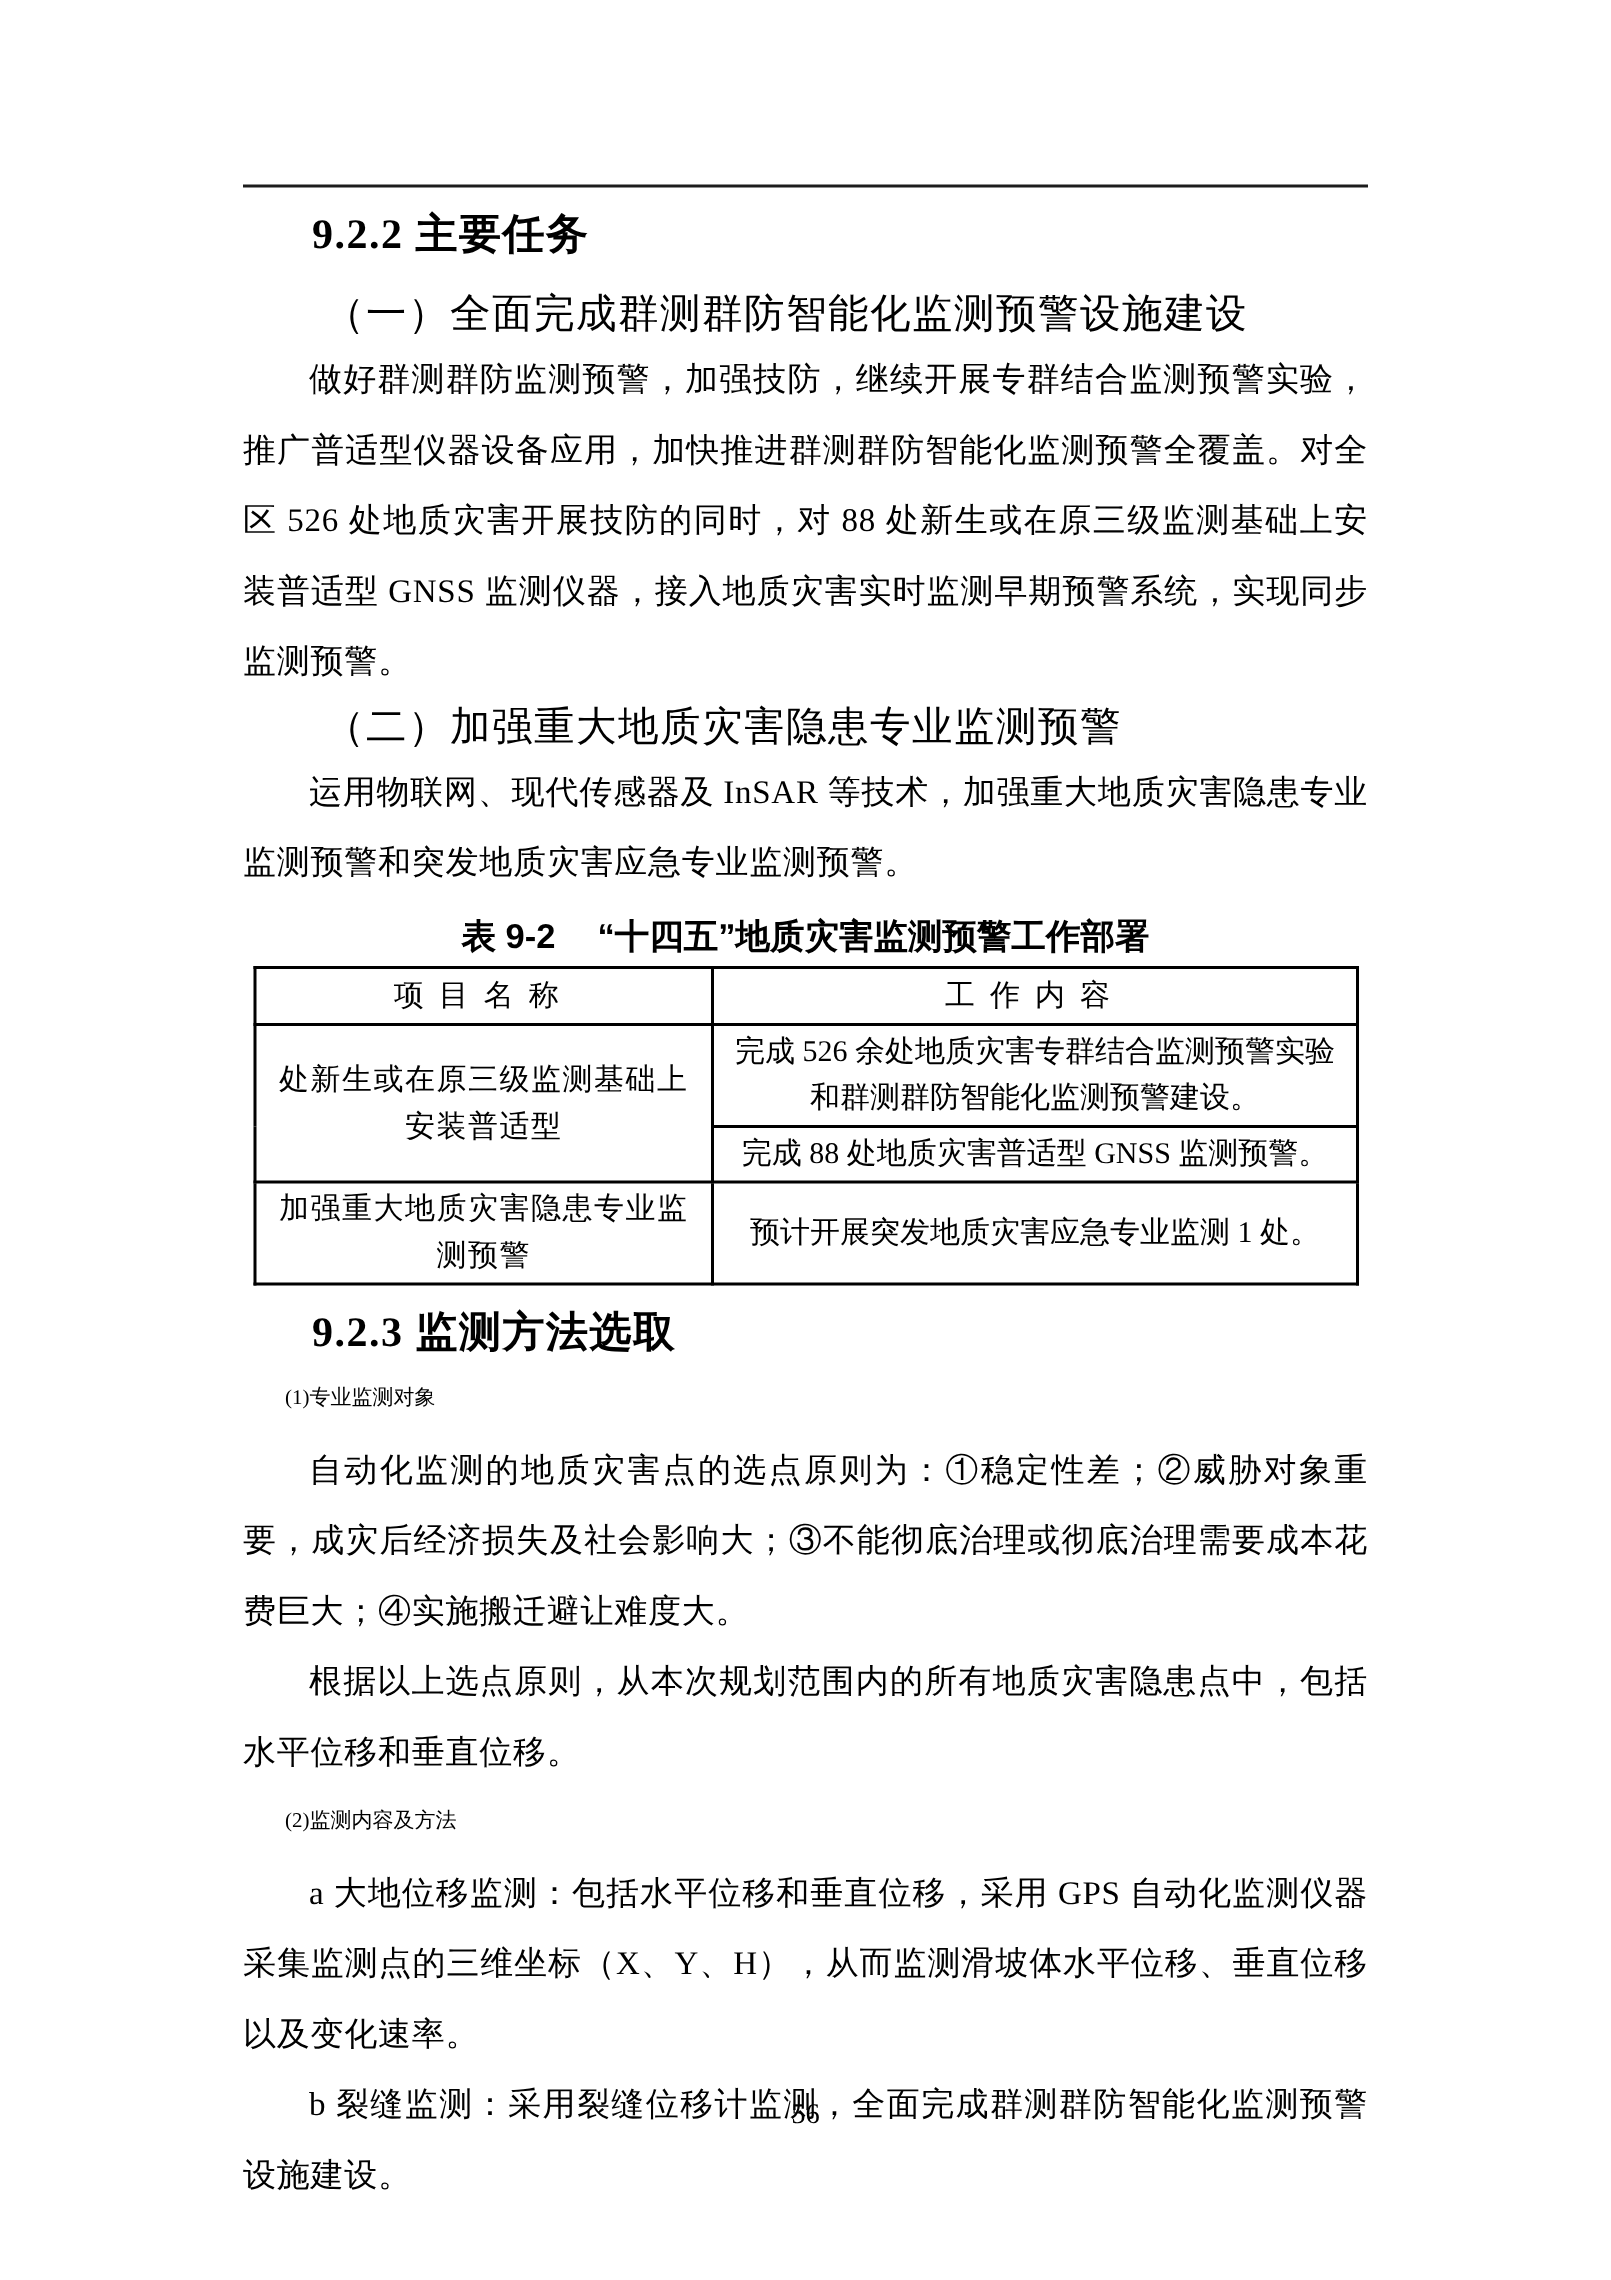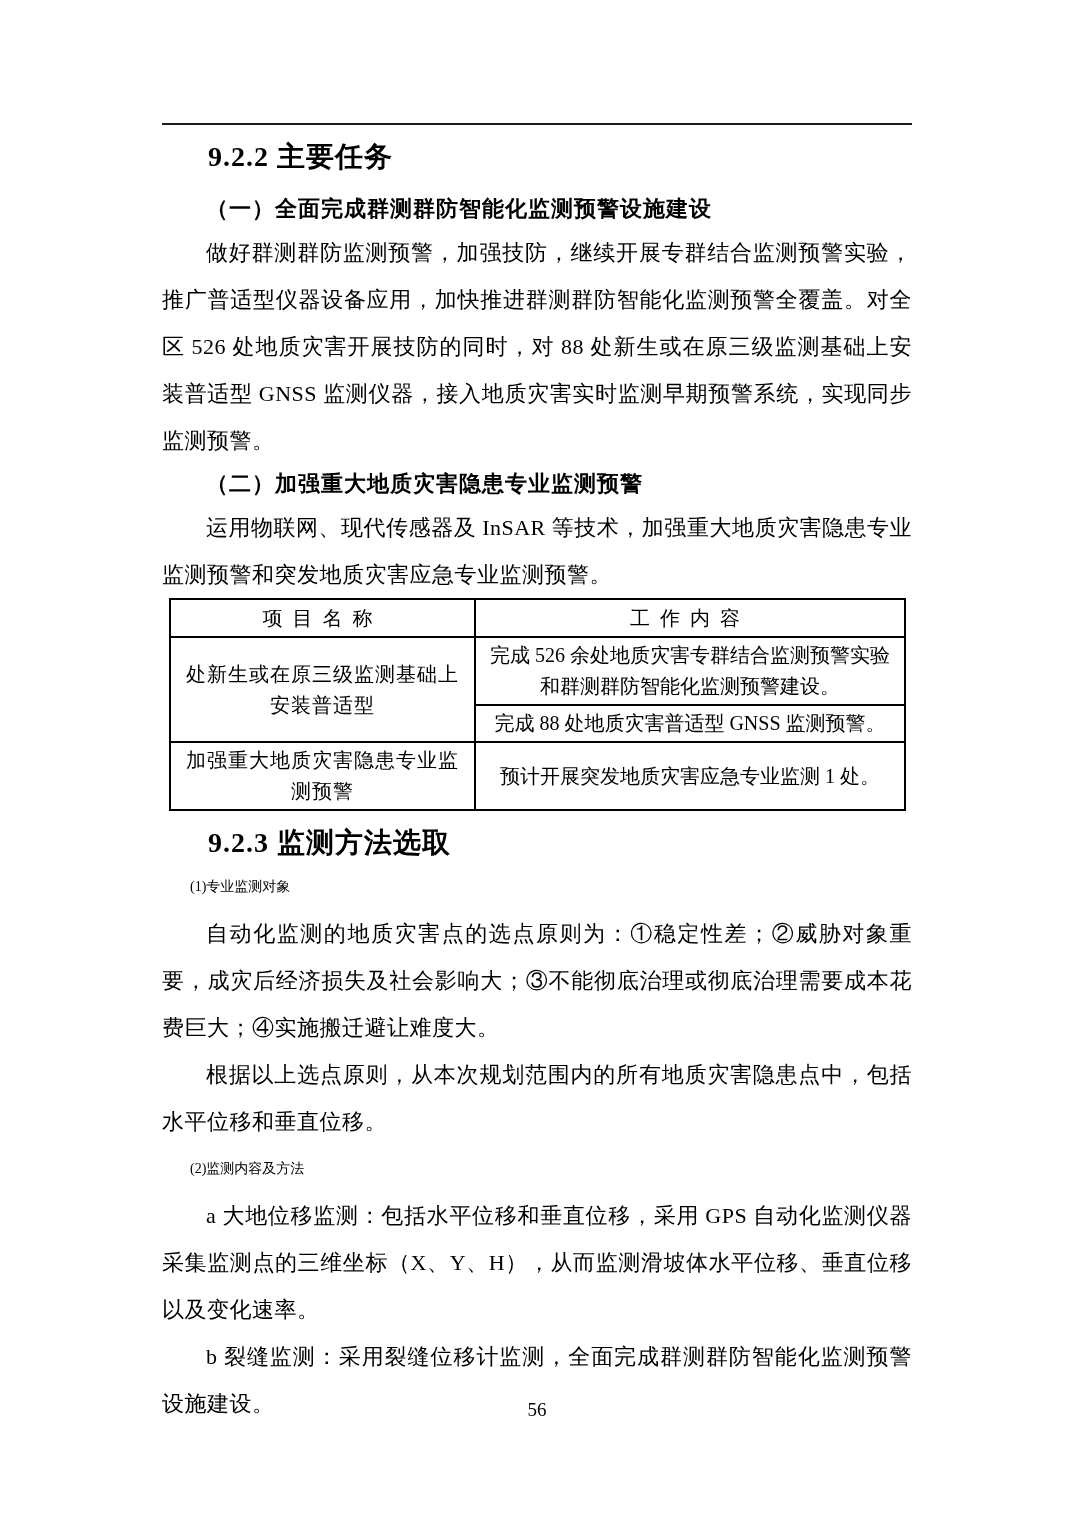--- a/index.html
+++ b/index.html
@@ -27,22 +27,22 @@
   }
   h2.section-heading {
     font-size: 28px;
     font-weight: bold;
     line-height: 40px;
     margin: 12px 0 0 0;
     padding-left: 46px;
     letter-spacing: 1px;
   }
   h3.sub-heading {
-    font-size: 22px;
-    font-weight: bold;
+    font-size: 27px;
+    font-weight: normal;
     line-height: 40px;
     margin: 12px 0 0 0;
     text-indent: 2em;
     letter-spacing: 1px;
   }
   h3.sub-heading.tight { margin-top: 0; }
   p.body-para {
     font-size: 22px;
     line-height: 47px;
     margin: 0;
@@ -113,20 +113,23 @@
     <h2 class="section-heading">9.2.2 主要任务</h2>
 
     <h3 class="sub-heading">（一）全面完成群测群防智能化监测预警设施建设</h3>
 
     <p class="body-para">做好群测群防监测预警，加强技防，继续开展专群结合监测预警实验，推广普适型仪器设备应用，加快推进群测群防智能化监测预警全覆盖。对全区 526 处地质灾害开展技防的同时，对 88 处新生或在原三级监测基础上安装普适型 GNSS 监测仪器，接入地质灾害实时监测早期预警系统，实现同步监测预警。</p>
 
     <h3 class="sub-heading tight">（二）加强重大地质灾害隐患专业监测预警</h3>
 
     <p class="body-para">运用物联网、现代传感器及 InSAR 等技术，加强重大地质灾害隐患专业监测预警和突发地质灾害应急专业监测预警。</p>
 
+    <div class="table-caption">
+      <span class="cap-label">表 9-2</span><span>“十四五”地质灾害监测预警工作部署</span>
+    </div>
 
     <table class="deploy-table">
       <colgroup>
         <col class="c-project">
         <col class="c-work">
       </colgroup>
       <thead>
         <tr>
           <th>项目名称</th>
           <th>工作内容</th>

